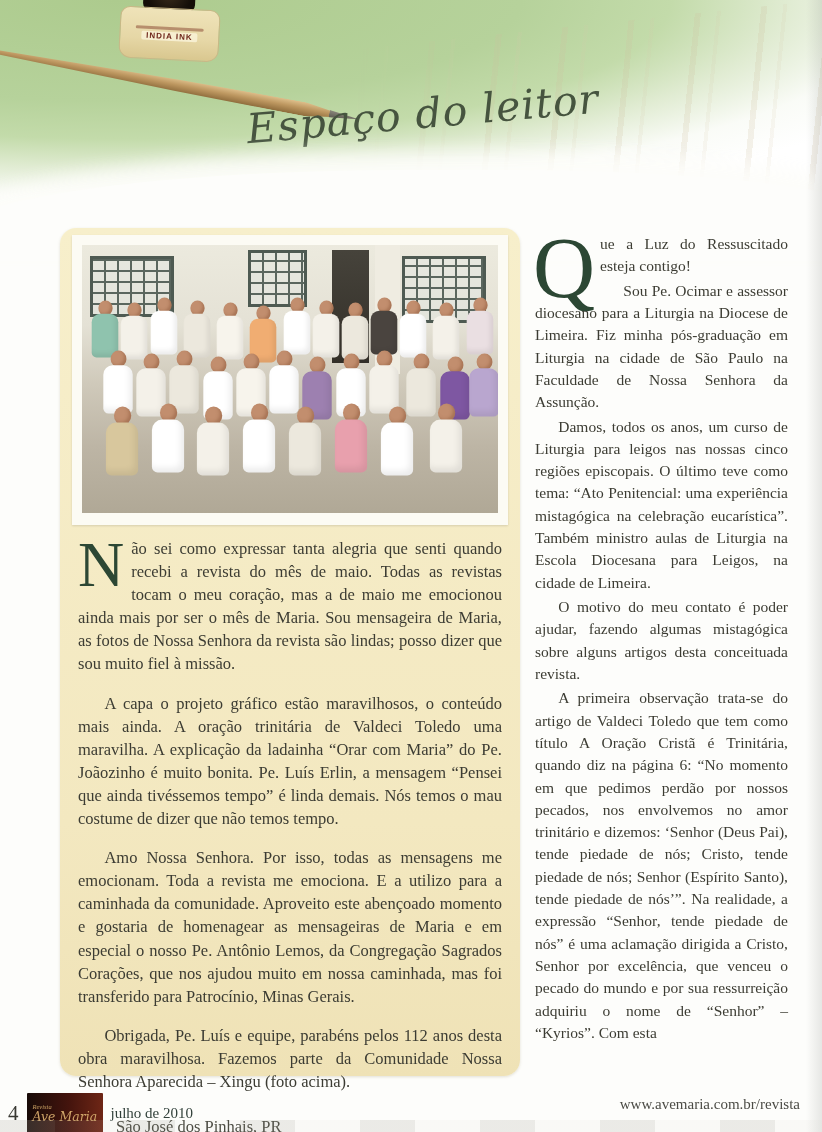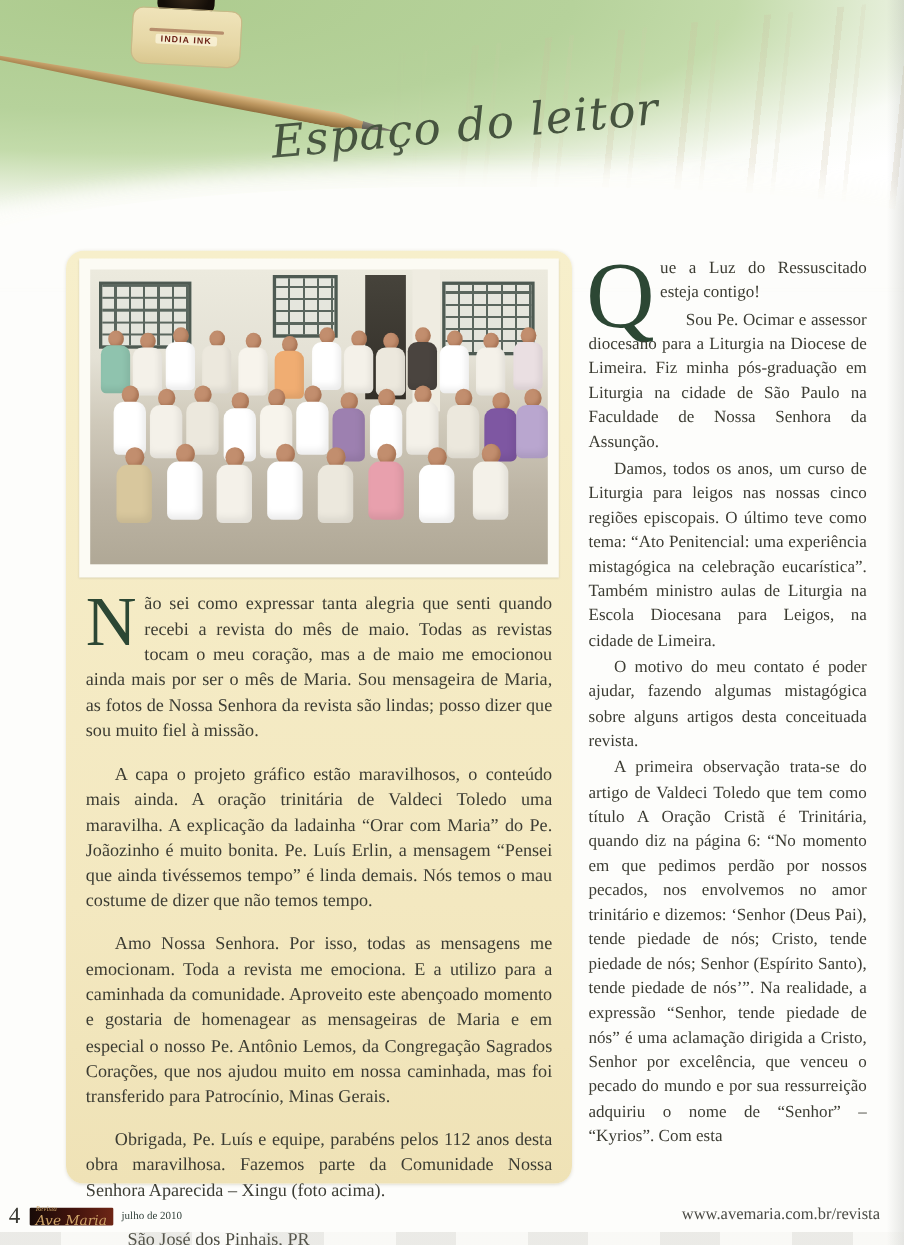--- a/index.html
+++ b/index.html
@@ -112,27 +112,27 @@
   .right-col p { margin:2px; }
   .right-col p + p { text-indent:1.5em; margin-top:1px; }
   .dropcap-q {
     float:left; font-family:"Liberation Serif", serif;
     font-size:86px; line-height:66px; padding:4px 5px 0 0; color:#2c4734;
   }
   
   .footer-left { position:absolute; left:8px; top:1093px; display:flex; align-items:center; gap:8px; }
   .page-num { font-size:21px; color:#3a3a34; }
   .logo-box {
-    width:76px; height:16px; padding:2px 6px 1px;
+    width:76px; height:40px; padding:2px 6px 1px;
     background:linear-gradient(90deg,#180b08 0%, #44140d 55%, #6e2616 100%);
     display:flex; flex-direction:column; justify-content:center; border-radius:1px;
   }
   .logo-small { font-size:6.5px; font-style:italic; color:#c9a063; line-height:6px; }
   .logo-name { font-family:"DejaVu Serif", serif; font-style:italic; font-size:12.5px; color:#cfa468; line-height:13px; white-space:nowrap; }
-  .footer-date { font-size:10px; color:#31403a; }
+  .footer-date { font-size:15px; color:#31403a; }
   .footer-url { position:absolute; right:22px; top:1096px; font-size:15px; color:#4b4b45; }
 </style>
 </head>
 <body>
 
 <div class="page">
 
   <div class="header">
     <div class="script-marks"></div>
     <div class="ink-bottle">

